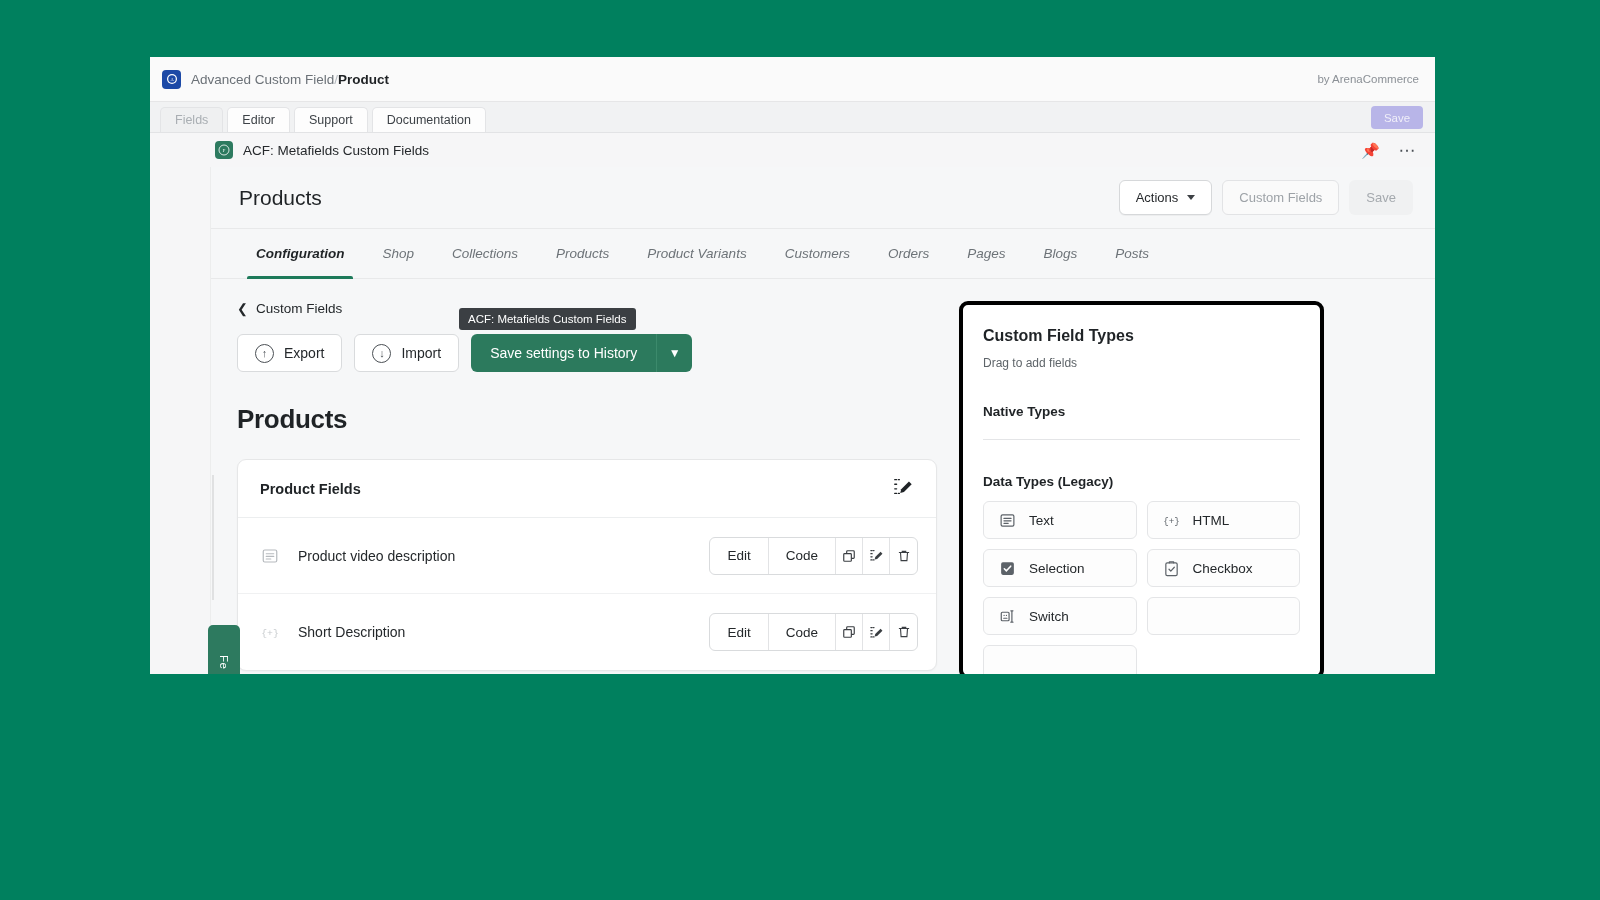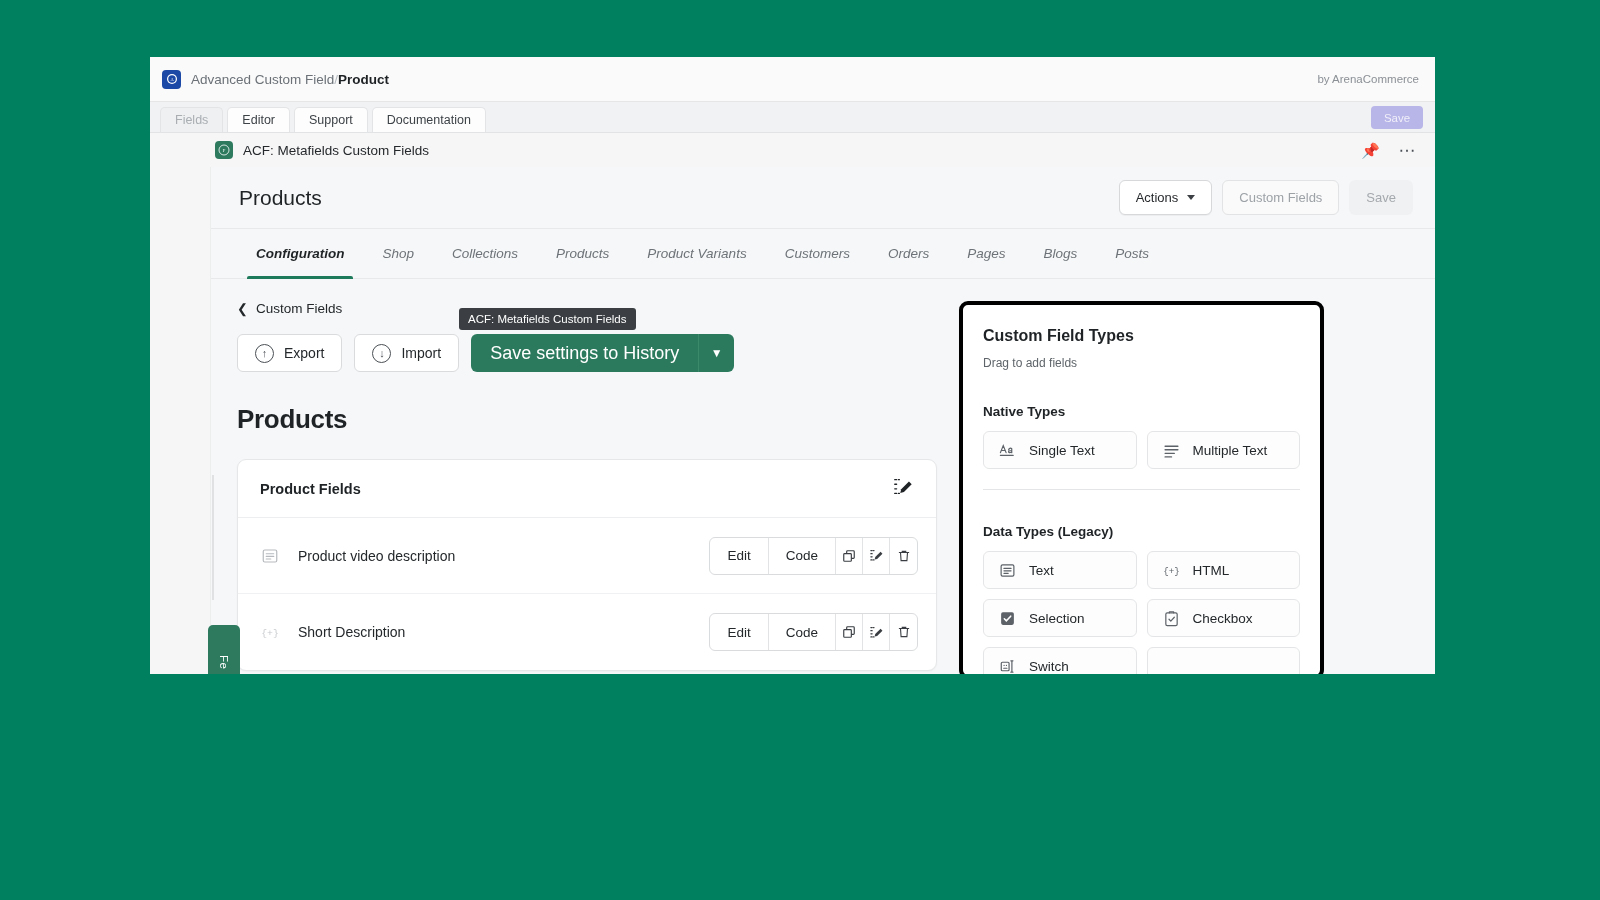--- a/index.html
+++ b/index.html
@@ -132,21 +132,21 @@
   .toolrow { display: flex; align-items: center; gap: 12px; position: relative; }
   .tool-btn {
     height: 38px; border-radius: 6px; background: #fff; border: 1px solid #d9dbdd;
     display: flex; align-items: center; gap: 10px; padding: 0 17px;
     font-size: 14px; color: #24282b;
   }
   .circ-icon { width: 19px; height: 19px; border-radius: 50%; border: 1.6px solid #4b5055;
                display: flex; align-items: center; justify-content: center; color: #4b5055; font-size: 11px; }
   .split-btn { display: flex; align-items: stretch; border-radius: 6px; overflow: hidden; }
   .split-main {
-    background: #2c7a5d; color: #fff; font-size: 18px; height: 38px;
+    background: #2c7a5d; color: #fff; font-size: 14px; height: 38px;
     display: flex; align-items: center; padding: 0 19px;
   }
   .split-caret {
     background: #2c7a5d; color: #fff; width: 36px; height: 38px;
     display: flex; align-items: center; justify-content: center;
     border-left: 1px solid #3c8a6c; font-size: 12px;
   }
   .tooltip {
     position: absolute; left: 222px; top: -26px;
     background: #3b3f43; color: #fff; font-size: 11.5px;
@@ -433,40 +433,20 @@
             </div>
           </div>
         </div>
 
         <div class="col-right">
           <div class="types-panel">
             <div class="types-title">Custom Field Types</div>
             <div class="types-sub">Drag to add fields</div>
 
             <div class="types-group">Native Types</div>
-            <div class="types-grid">
-              <div class="type-chip">
-                <span class="ti">
-                  <svg width="17" height="17" viewBox="0 0 24 24" fill="none" stroke="#5c6268" stroke-width="1.7" stroke-linecap="round">
-                    <path d="M2 15L6 5l4 10M3.3 12h5.4"></path>
-                    <path d="M18 9.5a2.6 2.6 0 0 0-4.4 1.6M18 9.5V15M18 12c-3 0-4.5.6-4.5 1.8S15 15.6 18 14.2"></path>
-                    <path d="M2 19h18"></path>
-                  </svg>
-                </span>
-                <span>Single Text</span>
-              </div>
-              <div class="type-chip">
-                <span class="ti">
-                  <svg width="17" height="17" viewBox="0 0 24 24" stroke="#5c6268" stroke-width="2" stroke-linecap="round">
-                    <path d="M3 6h18M3 11h18M3 16h13M3 21h9"></path>
-                  </svg>
-                </span>
-                <span>Multiple Text</span>
-              </div>
-            </div>
 
             <div class="divider"></div>
 
             <div class="types-group">Data Types (Legacy)</div>
             <div class="types-grid">
 
               <div class="type-chip">
                 <span class="ti">
                   <svg width="17" height="17" viewBox="0 0 24 24" fill="none" stroke="#5c6268" stroke-width="1.7">
                     <rect x="3" y="4" width="18" height="16" rx="2"></rect>

